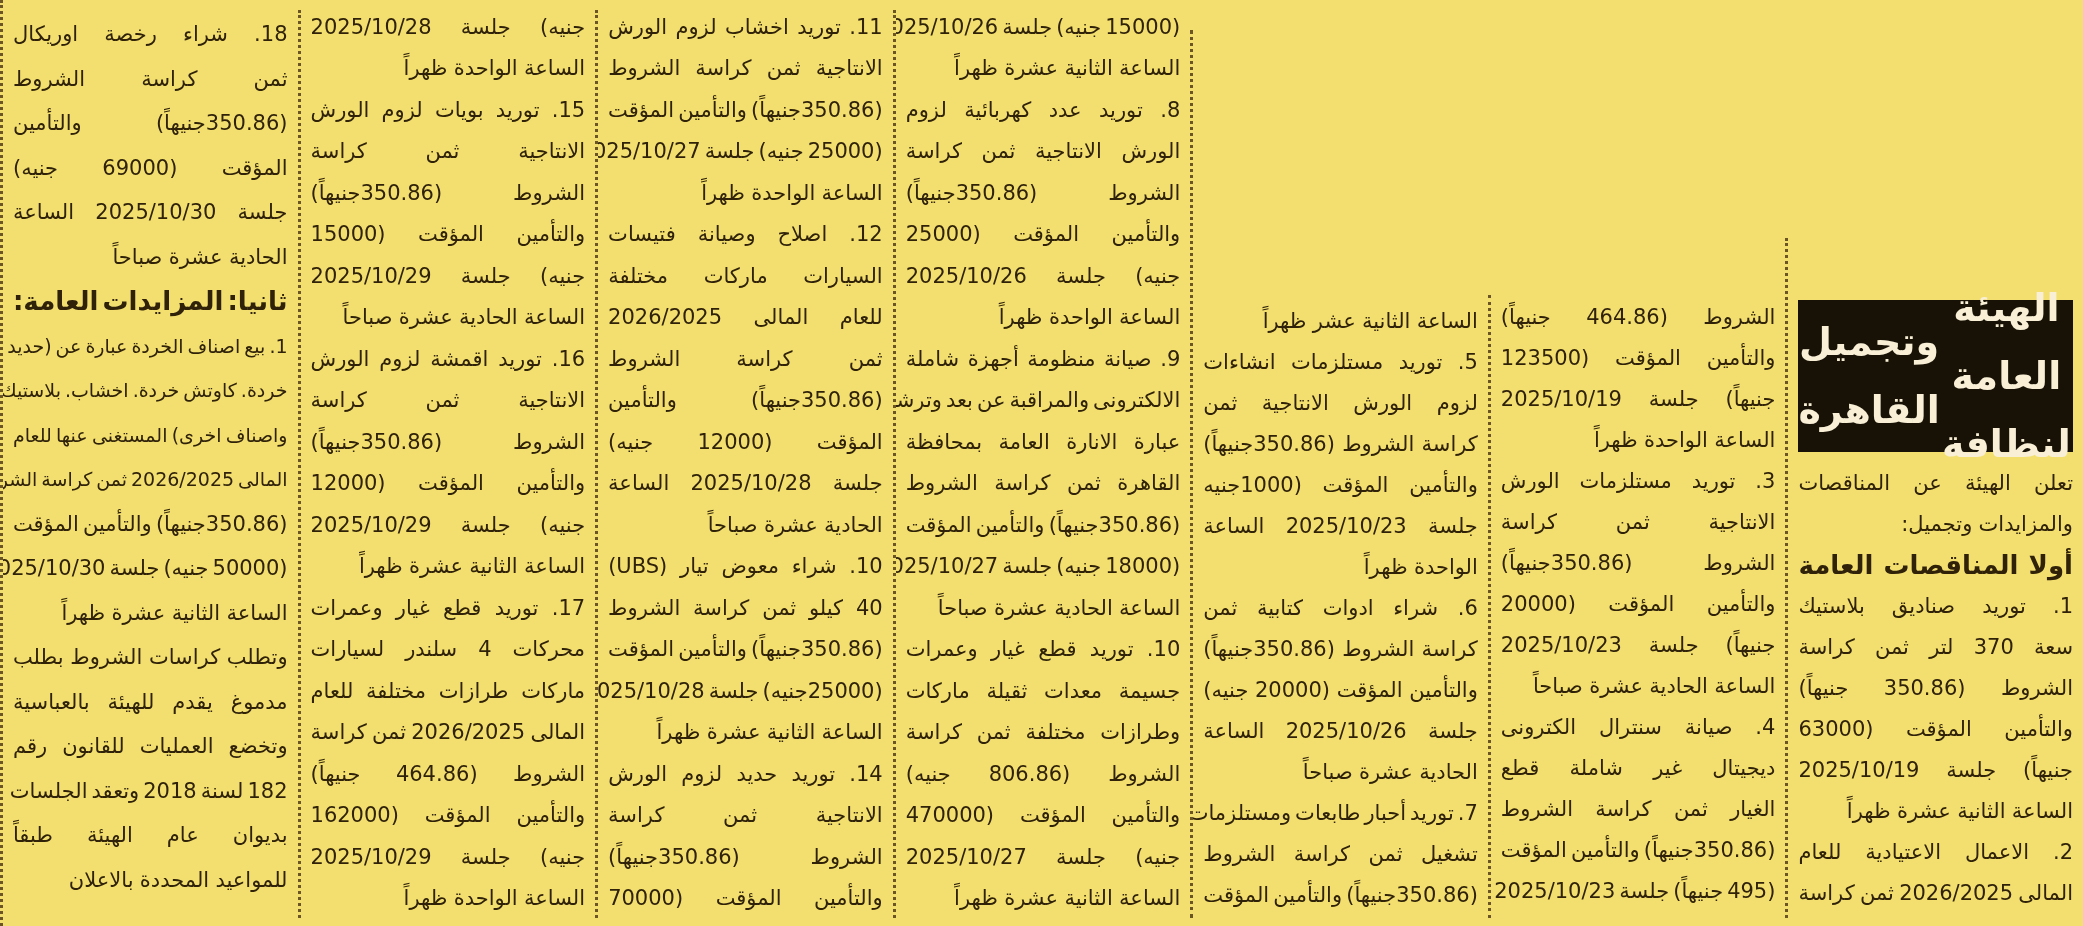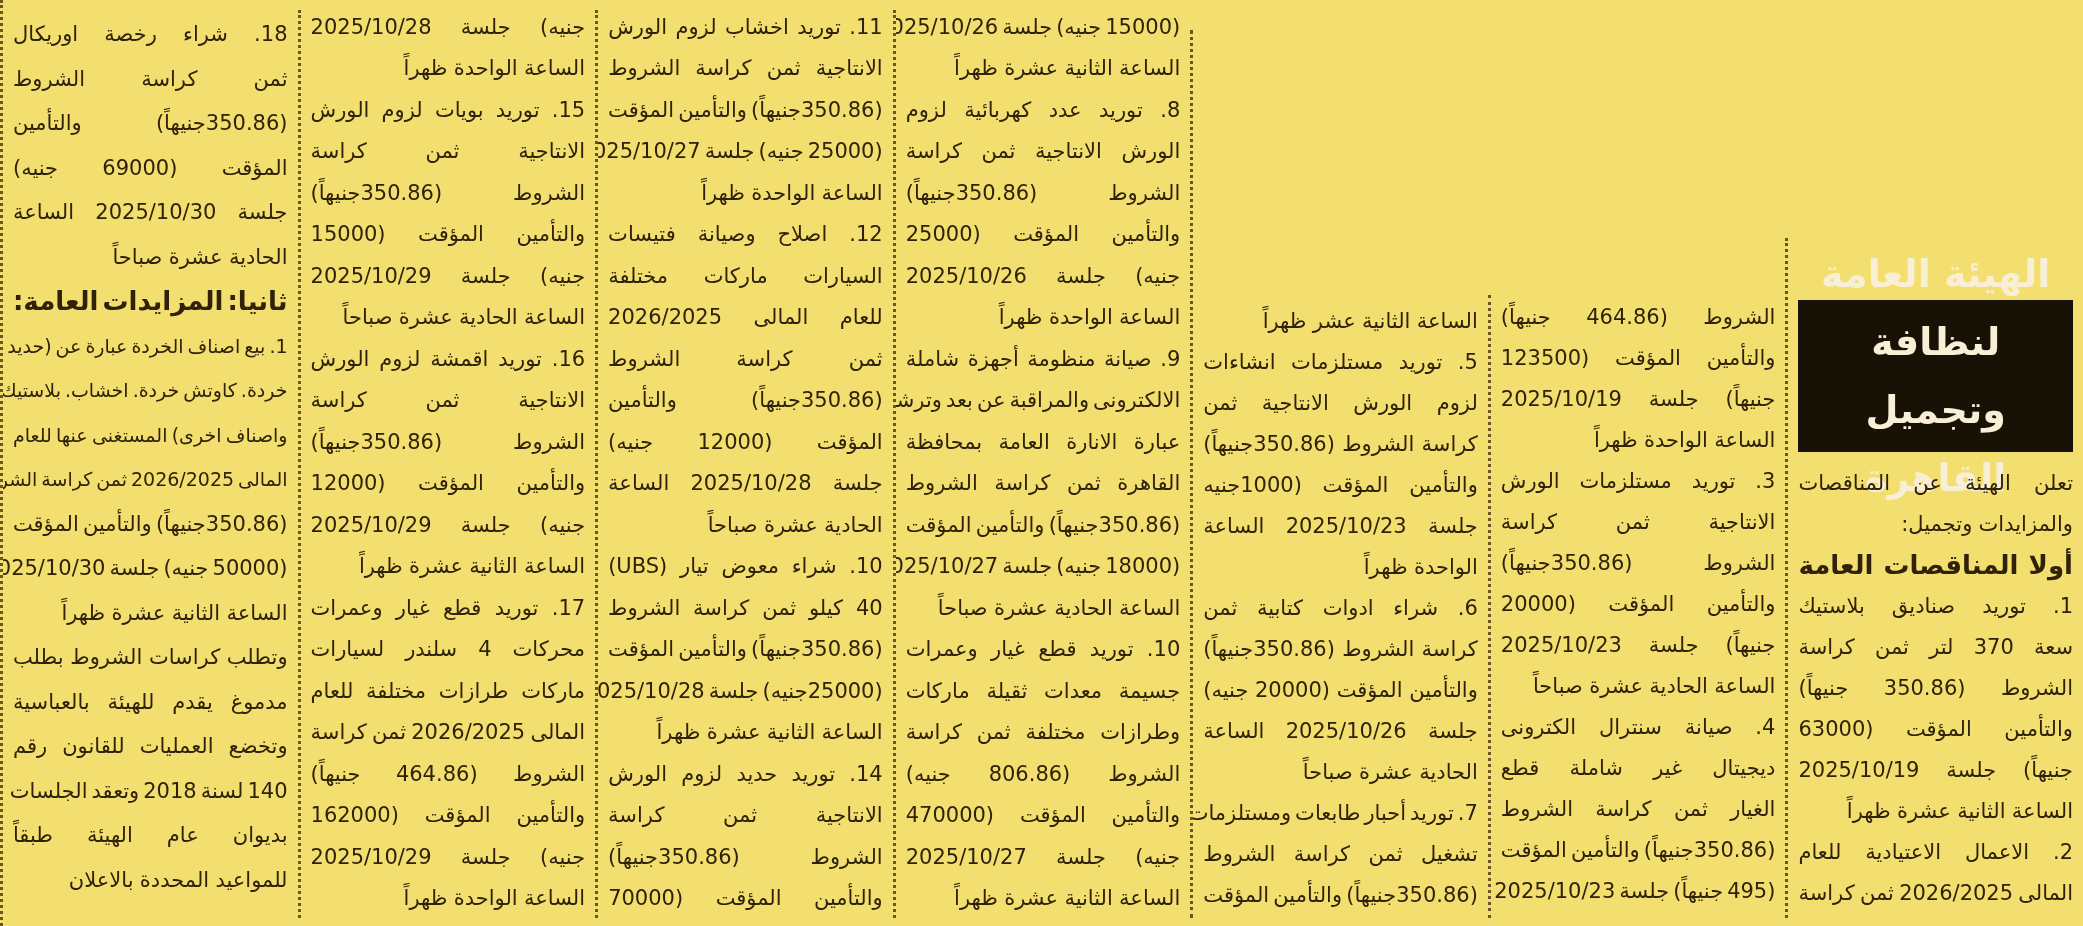--- a/index.html
+++ b/index.html
@@ -50,21 +50,21 @@
   .col-6{padding-top:6px;--lh:41.5px;}
   .col-7{padding-top:12px;--lh:44.5px;}
 
   .masthead{
     margin-top:300px;
     margin-bottom:10px;
     height:152px;
     background:var(--masthead_bg);
     color:var(--masthead_fg);
     display:flex;
-    flex-direction:column;
+    flex-direction:row;
     justify-content:center;
     align-items:center;
     text-align:center;
     font-weight:bold;
     font-size:38px;
     line-height:68px;
     letter-spacing:0;
   }
 
   .line{
@@ -818,21 +818,21 @@
           <span>للهيئة</span>
           <span>بالعباسية</span>
         </div>
         <div class="line">
           <span>وتخضع</span>
           <span>العمليات</span>
           <span>للقانون</span>
           <span>رقم</span>
         </div>
         <div class="line">
-          <span>140</span>
+          <span>182</span>
           <span>لسنة</span>
           <span>2018</span>
           <span>وتعقد</span>
           <span>الجلسات</span>
         </div>
         <div class="line">
           <span>بديوان</span>
           <span>عام</span>
           <span>الهيئة</span>
           <span>طبقاً</span>

